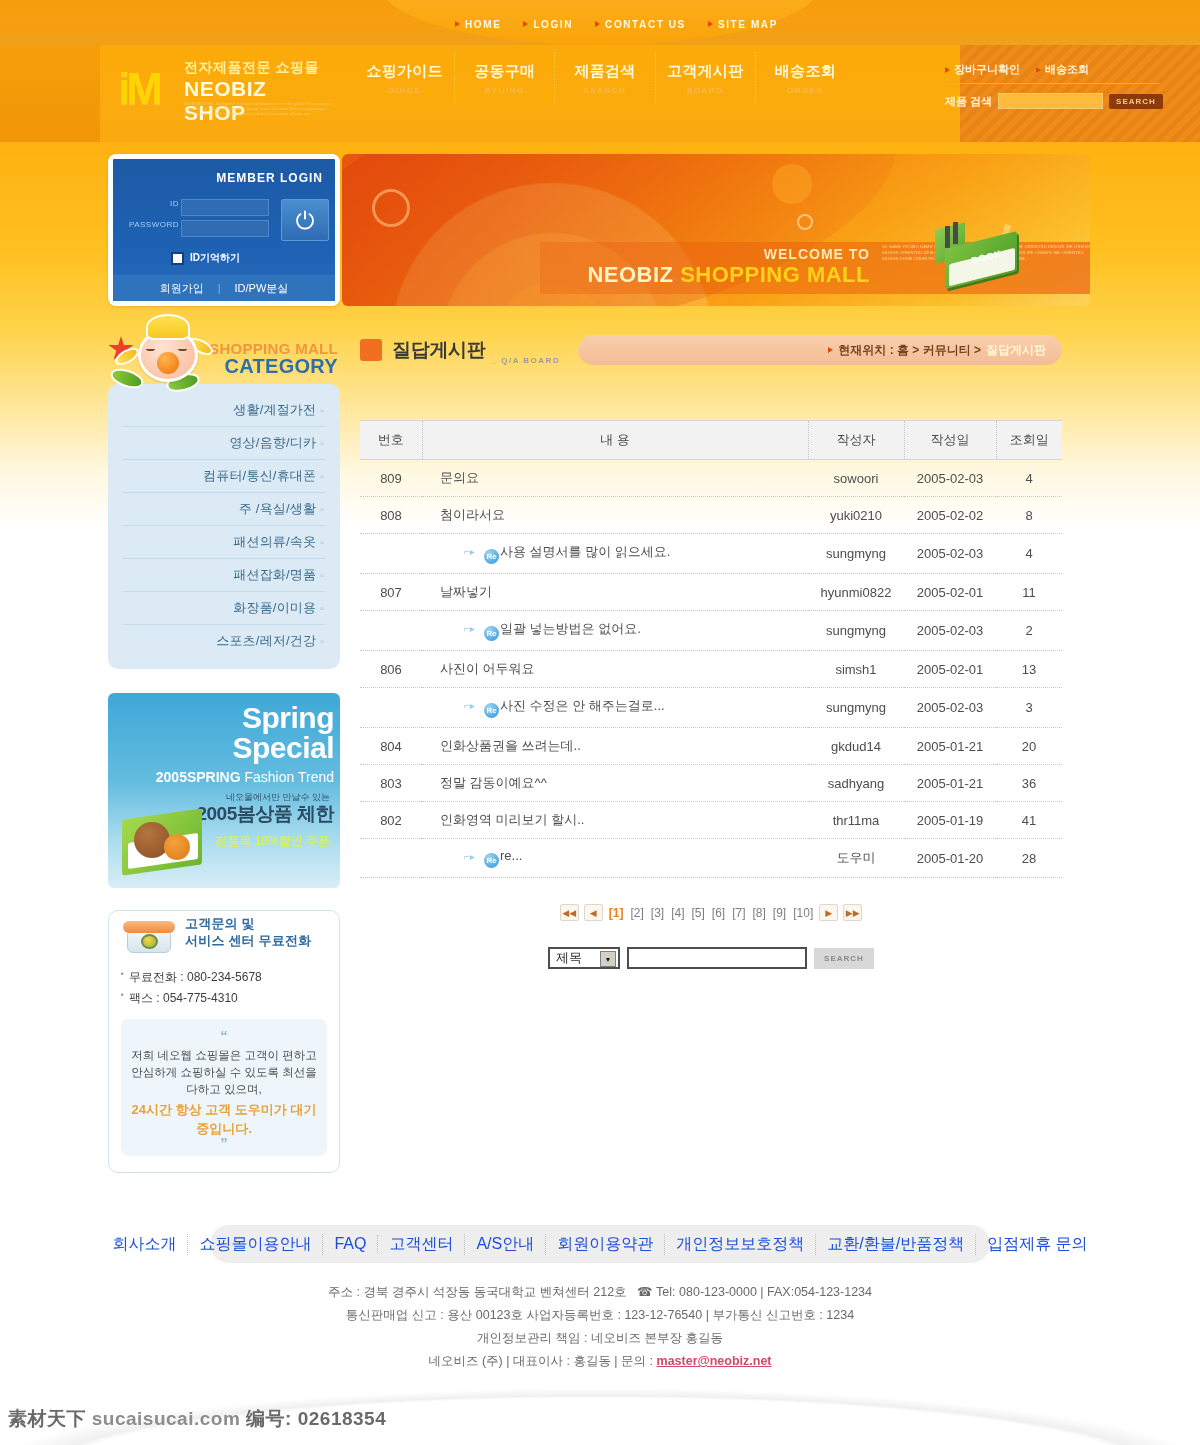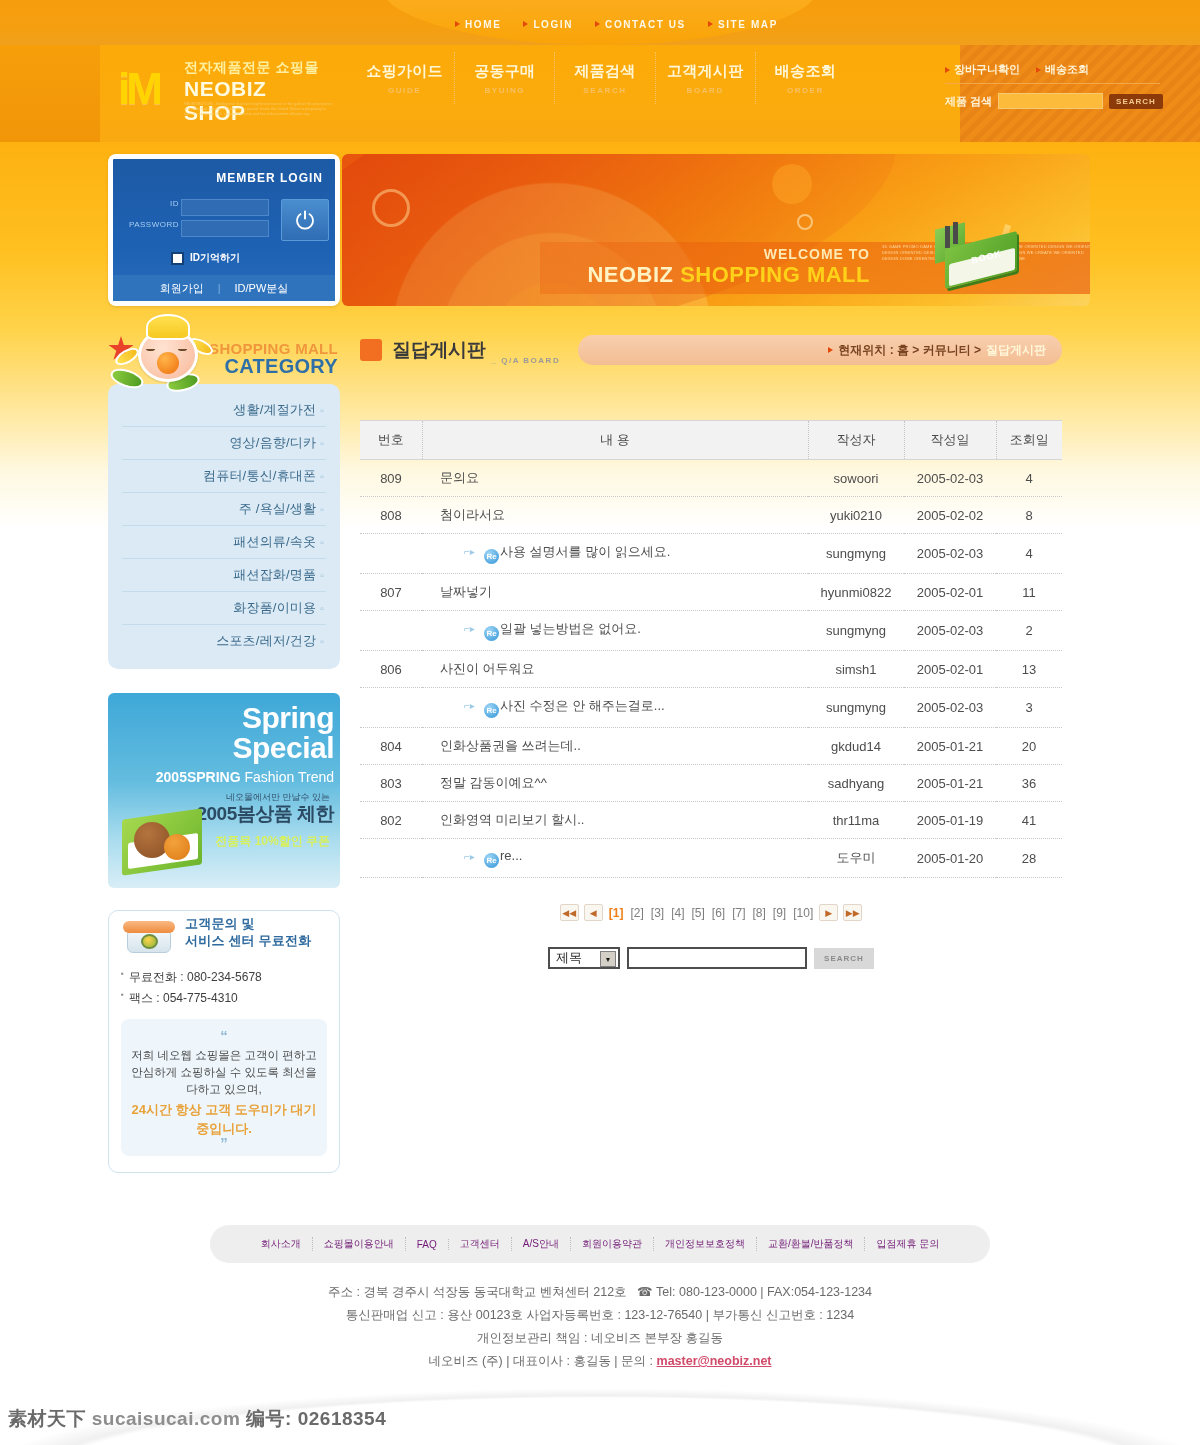--- a/index.html
+++ b/index.html
@@ -68,21 +68,21 @@
   .mainnav {
     position:absolute; left:355px; top:52px; width:500px; height:52px;
     display:flex; z-index:4;
   }
   .mainnav .item {
     flex:1; text-align:center; border-right:1px dotted #f7c46a;
     padding-top:10px; cursor:pointer;
   }
   .mainnav .item:last-child { border-right:none; }
   .mainnav .ko { font-size:15px; font-weight:bold; color:#fff7d8; letter-spacing:.3px; }
-  .mainnav .en { font-size:8px; color:#f6c063; letter-spacing:1.6px; margin-top:5px; font-weight:bold;}
+  .mainnav .en { font-size:8px; color:#f6c063; letter-spacing:1.6px; margin-top:5px; font-weight:normal;}
   .util { position:absolute; right:40px; top:62px; width:215px; z-index:5; }
   .utillinks { display:flex; gap:16px; align-items:center; padding-bottom:6px; border-bottom:1px solid #f3a84a; }
   .utillinks a { color:#fff4d8; font-size:11px; font-weight:bold; text-decoration:none; display:flex; align-items:center; gap:4px;}
   .searchrow { display:flex; align-items:center; gap:6px; margin-top:9px; }
   .searchrow .lab { font-size:11px; color:#fff4d8; font-weight:bold; white-space:nowrap;}
   .searchrow input {
     width:105px; height:16px; border:1px solid #f8c873; background:#fcbb3a;
     font-size:10px; color:#fff;
   }
   .searchrow .btn {
@@ -342,21 +342,21 @@
     width:60px; height:21px; background:#d8d8d8; color:#8a8a8a;
     font-size:8px; font-weight:bold; letter-spacing:1px;
     display:flex; align-items:center; justify-content:center; cursor:pointer;
   }
   
   .footwrap { position:absolute; left:0; top:1225px; width:1200px; z-index:4; }
   .footnav {
     margin:0 auto; width:780px; height:38px; border-radius:19px; background:#eeeeee;
     display:flex; align-items:center; justify-content:center; gap:0;
   }
-  .footnav a { font-size:10px; color:#701a75; text-decoration:none; padding:0 11px; border-right:1px dotted #bdbdbd; white-space:nowrap;}
+  .footnav a { font-size:16px; color:#1d4ed8; text-decoration:none; padding:0 11px; border-right:1px dotted #bdbdbd; white-space:nowrap;}
   .footnav a:last-child { border-right:none; }
   .footinfo { text-align:center; margin-top:18px; font-size:12.5px; color:#6a6a6a; line-height:23px; }
   .footinfo .mail { color:#d14a6a; font-weight:bold; }
   .copyright { text-align:center; margin-top:16px; font-size:9px; color:#9a9a9a; letter-spacing:1.2px; font-weight:bold;}
   .footcurve {
     position:absolute; left:0; top:1320px; width:1200px; height:125px; z-index:2;
     background:radial-gradient(ellipse 900px 120px at 50% 120%, #ffffff 60%, #f0f0f0 62%, #ffffff 68%);
   }
   .watermark {
     position:absolute; left:8px; top:1406px; z-index:6;

